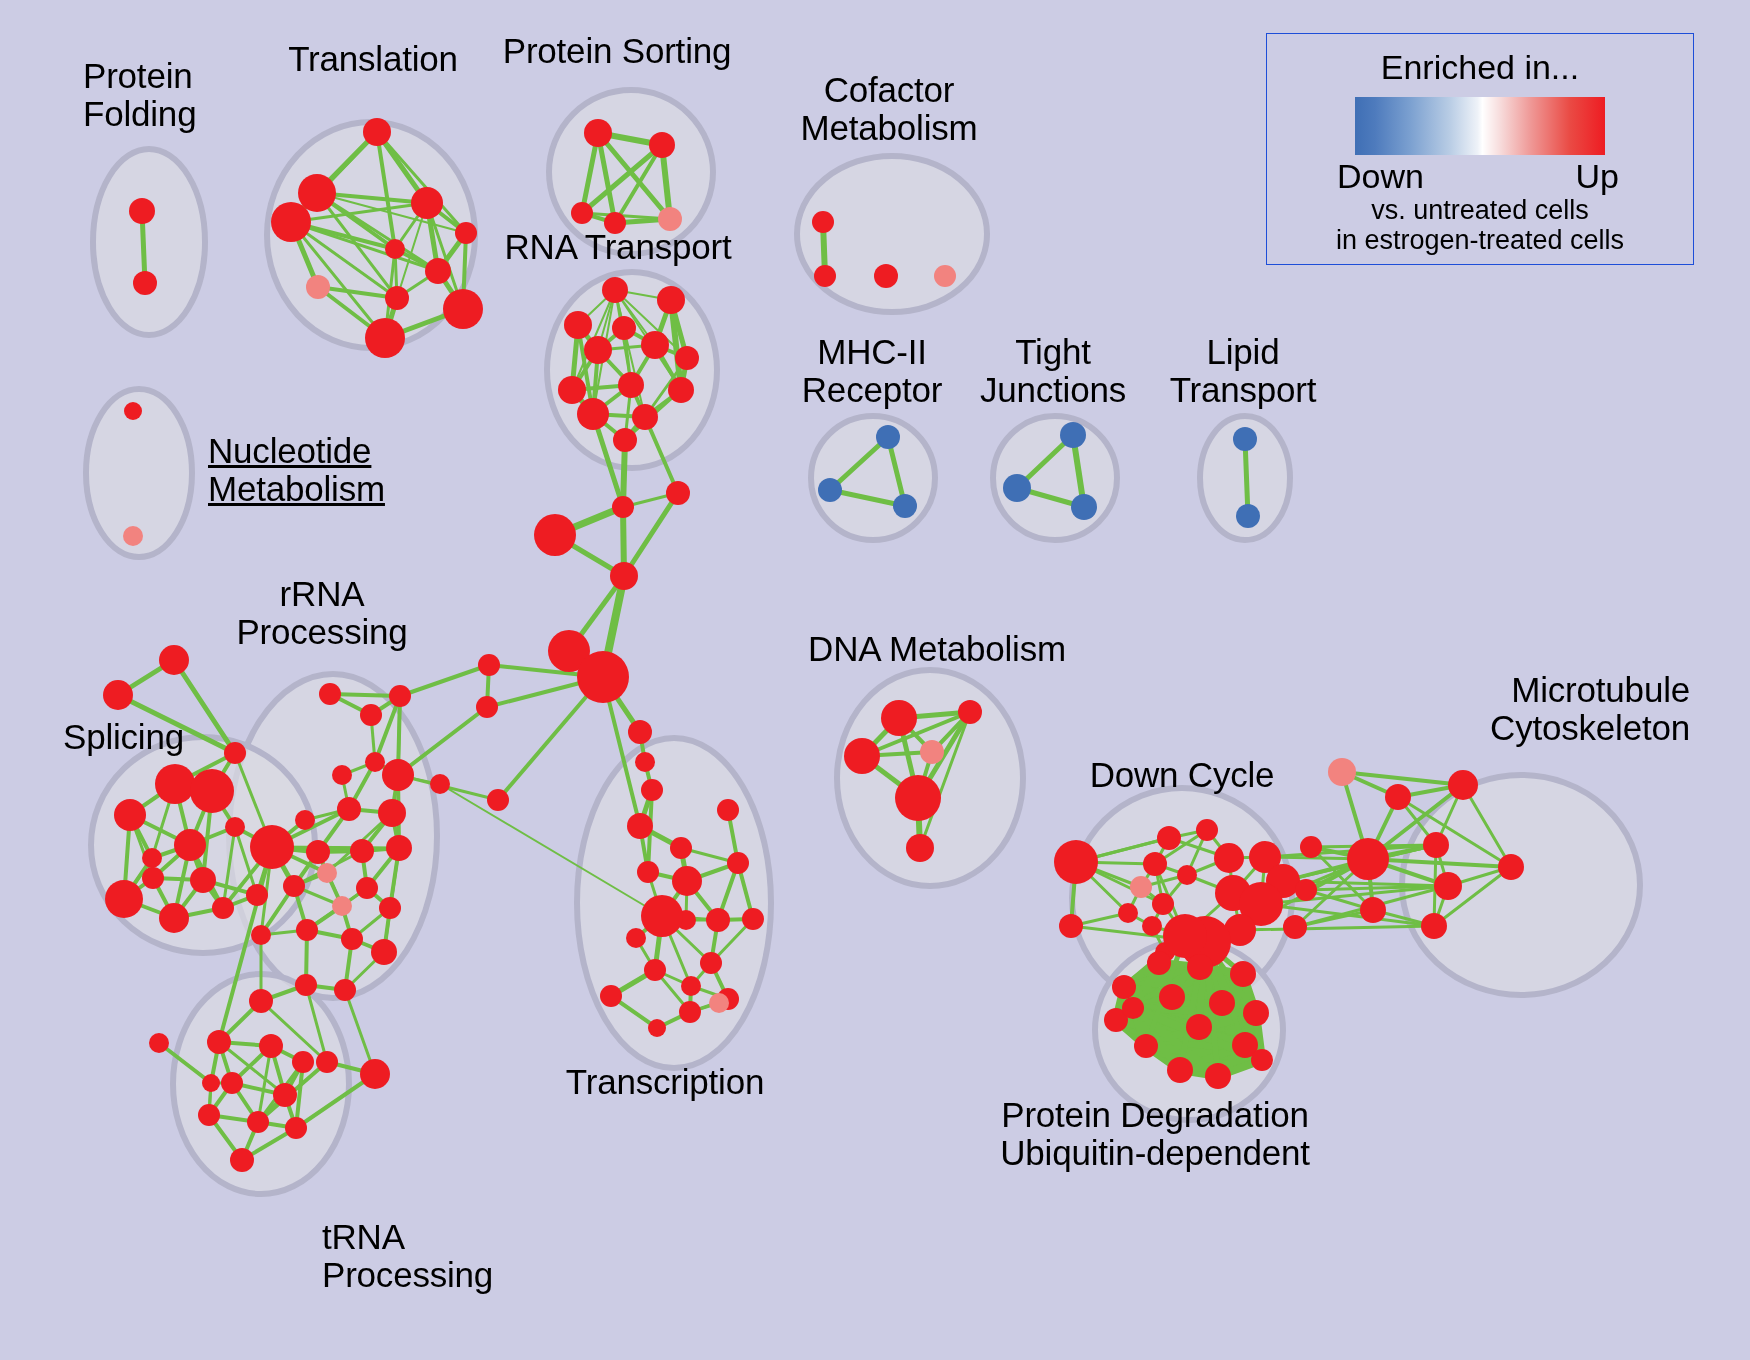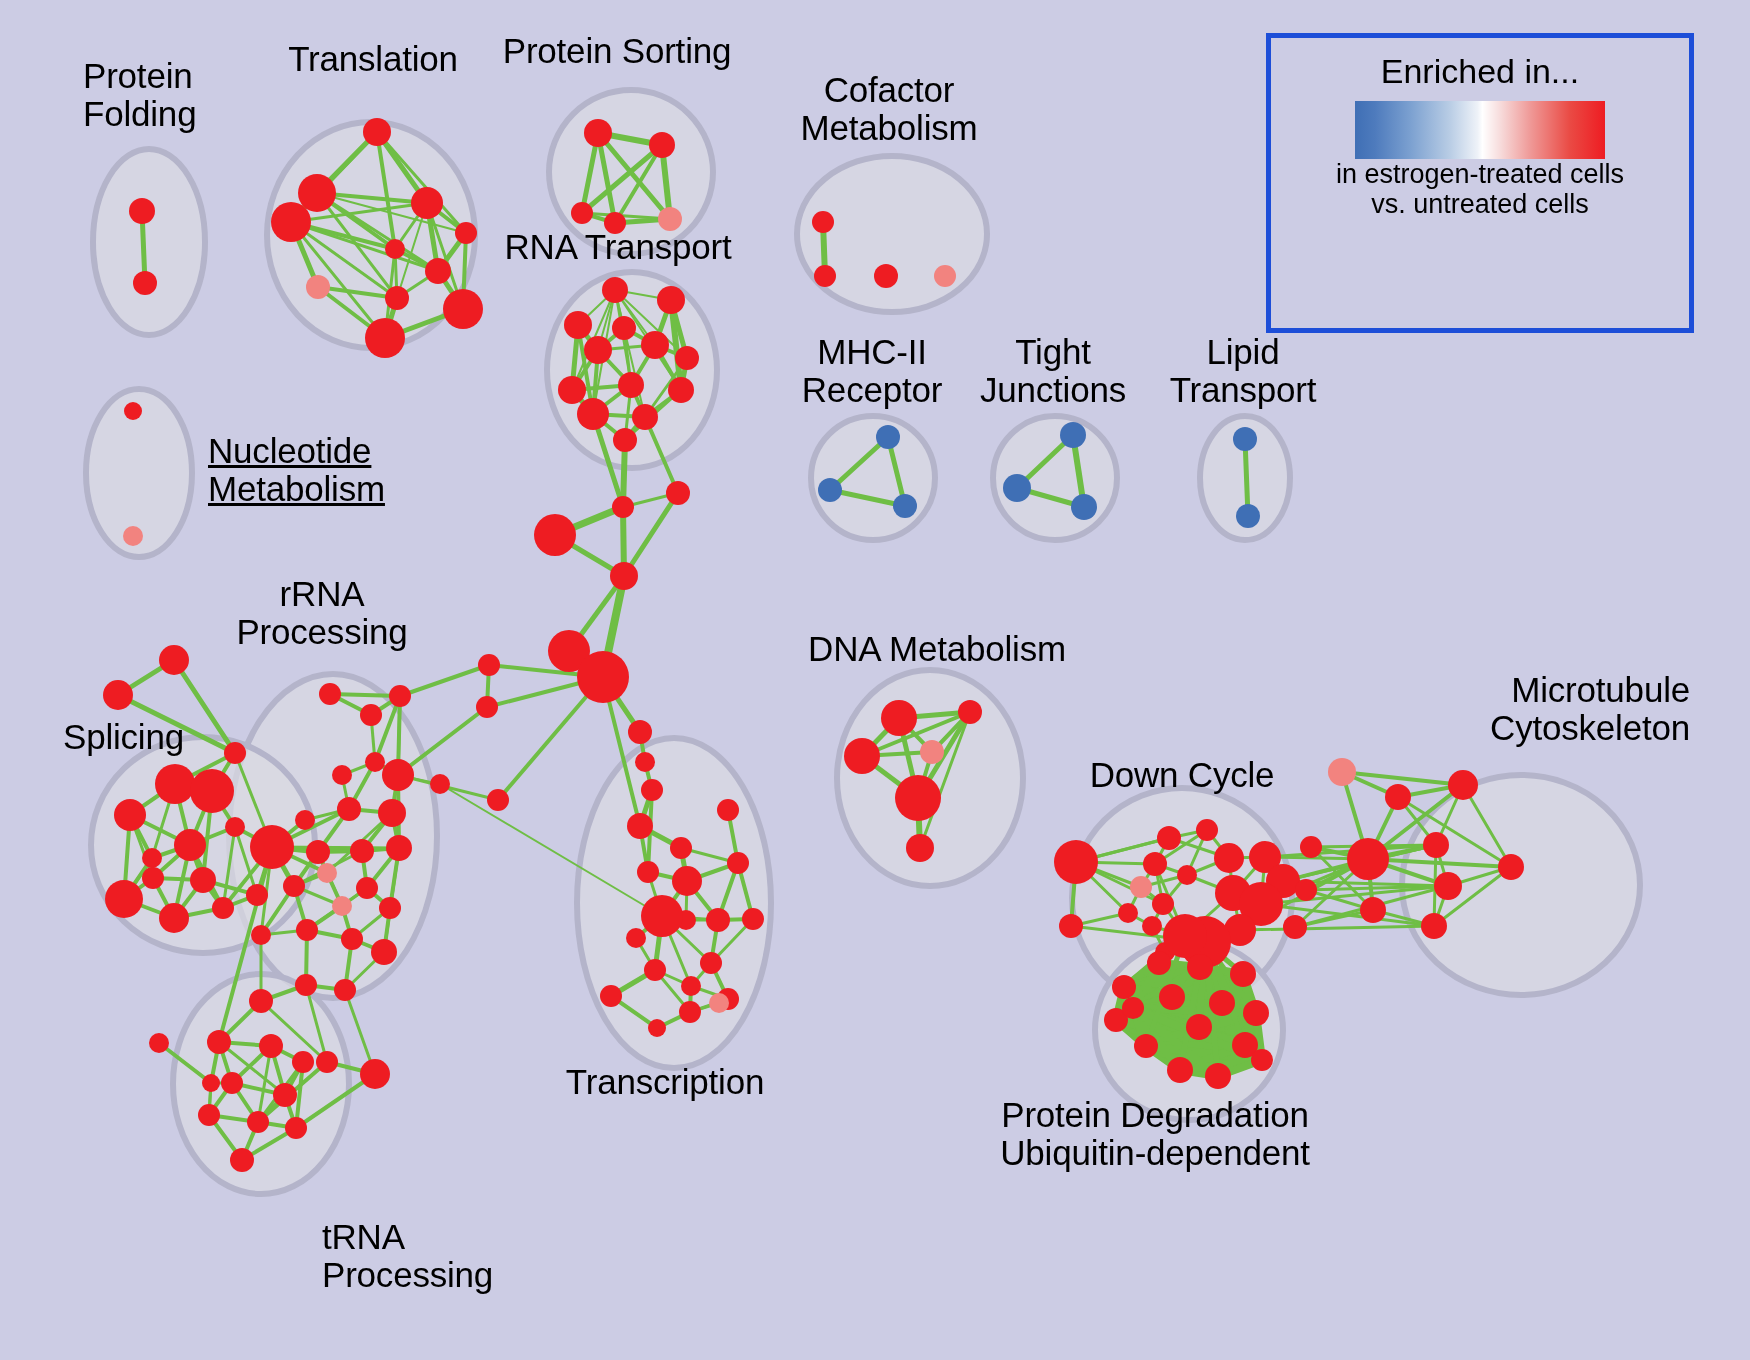--- a/index.html
+++ b/index.html
@@ -35,23 +35,23 @@
   .lbl-center { text-align: center; transform: translateX(-50%); }
   .lbl-left   { text-align: left; }
   .lbl-right  { text-align: right; transform: translateX(-100%); }
 
   
   #legend {
     position: absolute;
     left: 1266px;
     top: 33px;
     width: 428px;
-    height: 300px;
+    height: 232px;
     background: #ccccE4;
-    border: 5px solid #1d4ed8;
+    border: 1px solid #1d4ed8;
     box-sizing: border-box;
   }
   #legend-title {
     margin-top: 14px;
     text-align: center;
     font-size: 34px;
     color: #000;
   }
   #legend-bar {
     margin: 10px auto 0 auto;
@@ -815,17 +815,21 @@
       <div class="cluster-label lbl-center" style="left: 665px; top: 1063px;"><div>Transcription</div></div>
       <div class="cluster-label lbl-center" style="left: 937px; top: 630px;"><div>DNA Metabolism</div></div>
       <div class="cluster-label lbl-center" style="left: 1182px; top: 756px;"><div>Down Cycle</div></div>
       <div class="cluster-label lbl-right" style="left: 1690px; top: 671px;"><div>Microtubule</div><div>Cytoskeleton</div></div>
       <div class="cluster-label lbl-center" style="left: 1155px; top: 1096px;"><div>Protein Degradation</div><div>Ubiquitin-dependent</div></div>
     </div>
 
   <div id="legend">
     <div id="legend-title">Enriched in...</div>
     <div id="legend-bar"></div>
+    <div id="legend-ends">
+      <span id="legend-down">Down</span>
+      <span id="legend-up">Up</span>
+    </div>
+    <div class="legend-sub">vs. untreated cells</div>
     <div class="legend-sub">in estrogen-treated cells</div>
-    <div class="legend-sub">vs. untreated cells</div>
   </div>
 
 </div>
 
 </body></html>

